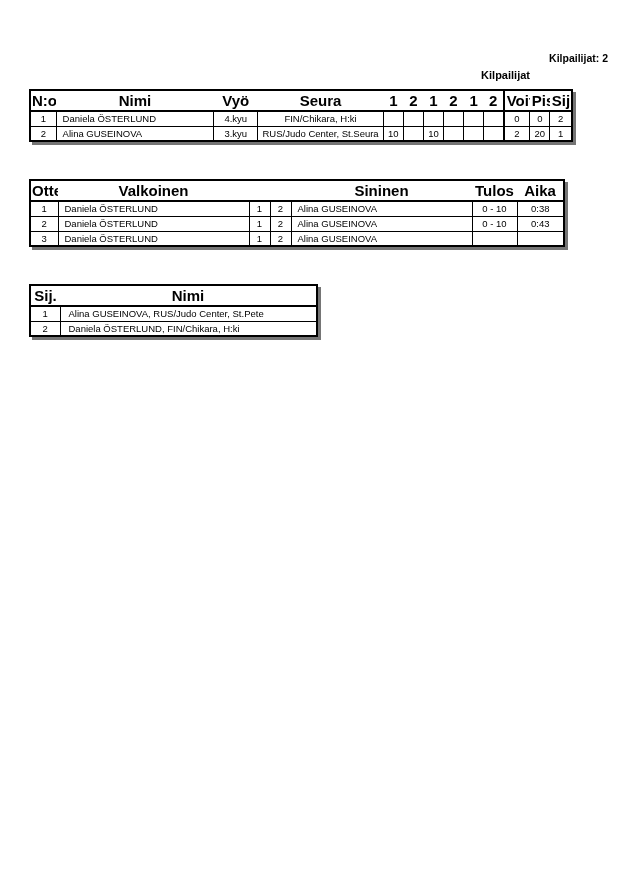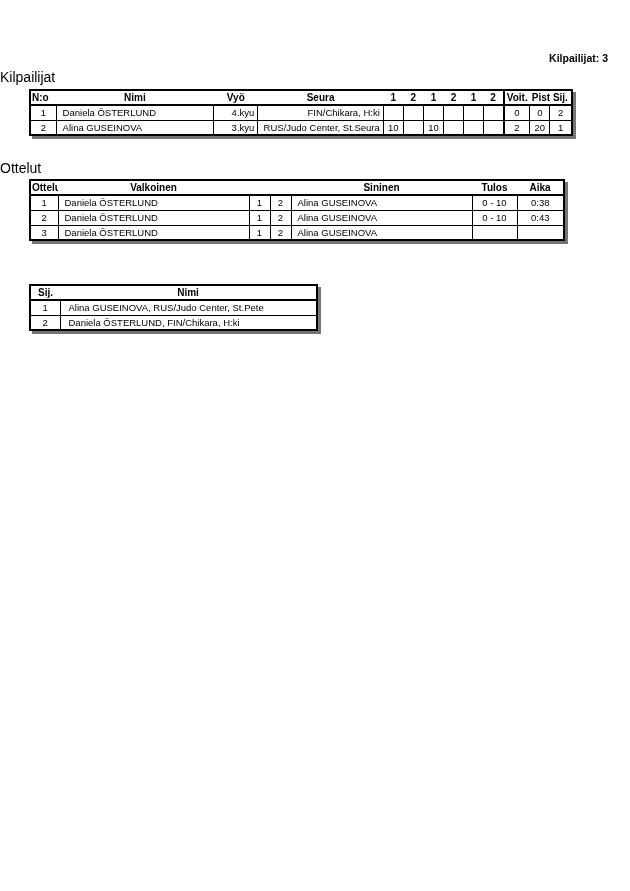--- a/index.html
+++ b/index.html
@@ -22,21 +22,21 @@
     position:absolute;top:22px;left:0;width:630px;
     text-align:center;font-size:22px;font-weight:bold;
     white-space:pre;letter-spacing:0px;
   }
   .competitors-count{
     position:absolute;top:52px;left:0;width:608px;
     text-align:right;font-size:10.5px;font-weight:bold;
   }
   .section-title{
     position:absolute;
-    text-align:left;font-size:14px;font-weight:normal;
+    text-align:right;font-size:11px;font-weight:bold;
   }
   .st-kilpailijat{top:69px;left:0;width:530px;}
   .st-ottelut{top:160px;left:0;width:592px;}
   .st-tulokset{top:267px;left:0;width:345px;}
 
   table{
     position:absolute;left:29px;
     border-collapse:collapse;
     table-layout:fixed;
     background:var(--background);
@@ -44,41 +44,41 @@
     font-size:9.5px;
   }
   #tbl-kilpailijat{top:89px;width:544px;}
   #tbl-ottelut{top:179px;width:534px;padding-left:18px;}
   #tbl-tulokset{top:284px;width:287px;}
 
   table, table td{border:1px solid var(--border);}
   table{border-width:2px;}
   th{
     border:0;border-bottom:2px solid var(--border);
-    height:13px;font-size:10px;font-weight:bold;
+    height:13px;font-size:15px;font-weight:bold;
     padding:1px 2px;white-space:nowrap;overflow:hidden;
     text-align:center;vertical-align:middle;
   }
   td{
     height:15px;padding:1px 3px;
     white-space:nowrap;overflow:hidden;
     text-align:center;vertical-align:middle;
   }
-  .al{text-align:right;}
+  .al{text-align:center;}
   .pad-name{padding-left:6px;text-align:left;}
   .sep{border-left:2px solid var(--border) !important;}
   .edge{padding-left:1px;text-align:left;}
 </style>
 </head>
 <body>
 
 <div class="page">
 
 
-  <div class="competitors-count">Kilpailijat: 3</div>
+  <div class="competitors-count">Kilpailijat: 2</div>
 
   <div class="section-title st-kilpailijat">Kilpailijat</div>
 
   <table id="tbl-kilpailijat">
     <colgroup>
       <col style="width:26px">
         <col style="width:157px">
         <col style="width:44px">
         <col style="width:125px">
       <col style="width:20px">
@@ -133,21 +133,20 @@
       <td></td>
       <td></td>
       <td></td>
       <td class="sep">2</td>
       <td>20</td>
       <td>1</td>
     </tr>
   </tbody>
     </table>
 
-  <div class="section-title st-ottelut">Ottelut</div>
 
   <table id="tbl-ottelut">
     <colgroup>
       <col style="width:28px">
         <col style="width:191px">
         <col style="width:21px">
         <col style="width:21px">
         <col style="width:181px">
         <col style="width:45px">
         <col style="width:47px">

